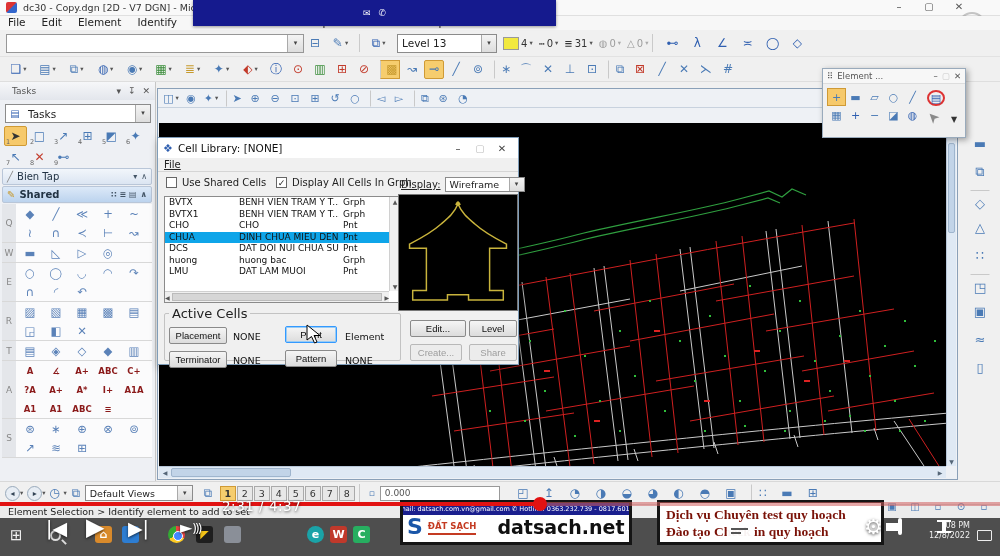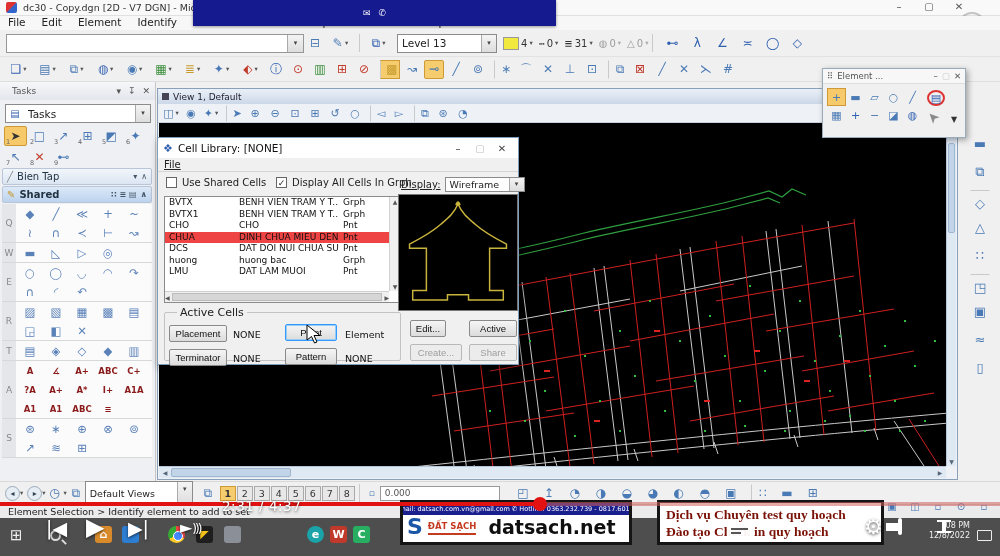--- a/index.html
+++ b/index.html
@@ -86,29 +86,29 @@
   .dlg-title .wb.dim2{color:#bbb}
   .dlg-menu{height:14px;border-bottom:1px solid #d5d5d5;padding:0 6px;font-size:10px;display:flex;align-items:center}
   .chkrow{position:absolute;left:8px;top:39px;display:flex;align-items:center;gap:5px;font-size:10px}
   .chk{width:11px;height:11px;background:#fff;border:1px solid #666;font-size:9px;line-height:10px;text-align:center;color:#222}
   .celllist{position:absolute;left:6px;top:58px;width:237px;height:107px;background:#fff;border:1px solid #8b8b8b}
   .lhead{display:flex;height:15px;background:#f4f4f4;border-bottom:1px solid #d0d0d0;font-size:9.5px;color:#333}
   .lhead div{padding:1px 4px;border-right:1px solid #d8d8d8}
   .c-name{width:70px}.c-desc{width:104px}.c-type{width:36px}
   .crow{display:flex;height:11.5px;font-size:9px;color:#111;white-space:nowrap}
   .crow div{padding:0 4px;overflow:hidden}
-  .crow.selected{background:#ef4444}
+  .crow.selected{background:#0ea5e9}
   .lvscroll{position:absolute;right:0;top:0;bottom:11px;width:11px;background:#f0f0f0;border-left:1px solid #d0d0d0;font-size:6px;color:#555;text-align:center}
   .lvscroll .up{position:absolute;top:1px;left:0;right:0}.lvscroll .dn{position:absolute;bottom:1px;left:0;right:0}
   .lhscroll{position:absolute;left:0;right:11px;bottom:0;height:11px;background:#f0f0f0;border-top:1px solid #d0d0d0;display:flex;align-items:center;font-size:6px;color:#555}
   .lhscroll .thumb{flex:1;height:8px;margin:0 2px;background:#d6d6d6;border:1px solid #bbb}
   .preview{position:absolute;left:240px;top:56px;width:120px;height:117px;background:#000;border:1px solid #777}
   .disp{position:absolute;left:243px;top:39px;display:flex;align-items:center;gap:4px;font-size:10px}
   .fieldset{position:absolute;left:6px;top:168px;width:237px;height:55px;border:1px solid #c3c3c3;border-radius:2px}
-  .fieldset legend{font-size:11px;padding:0 3px;margin-left:12px;color:#222}
+  .fieldset legend{font-size:13px;padding:0 3px;margin-left:4px;color:#222}
   .btn{height:17px;padding:0 6px;background:linear-gradient(#f5f5f5,#dcdcdc);border:1px solid #8a8a8a;border-radius:2px;
     font-size:9.5px;color:#111;display:inline-flex;align-items:center;justify-content:center}
   .btn.focus{border:1px solid #3399ff;box-shadow:0 0 0 1px #99ccf5 inset}
   .btn.disabled{color:#9d9d9d;border-color:#b8b8b8;background:#ececec}
   .lbl{font-size:9.5px;color:#111}
   
   .palette{left:822px;top:68px;width:144px;height:70px;background:#f0f0f0;border:1px solid #9ab;box-shadow:2px 2px 6px rgba(0,0,0,.35);z-index:40}
   .pal-title{height:15px;display:flex;align-items:center;background:#f7f7f7;border-bottom:1px solid #ddd;font-size:9px;color:#333;padding:0 4px;gap:4px}
   .pal-title .sp{flex:1}.pal-title span{font-size:8.5px;color:#555}
   .pal-grid{position:absolute;left:4px;top:19px;width:96px}
@@ -159,21 +159,21 @@
   .progress{left:0;top:502px;width:1000px;height:4px;background:linear-gradient(to right,#e21212 0,#e21212 54%,rgba(210,95,95,.55) 54%);z-index:85}
   .phandle{left:533px;top:497px;width:14px;height:14px;border-radius:50%;background:#e21212;z-index:86}
   
   .adbox{top:500px;height:45px;background:#fff;border:3px solid #151515;z-index:80}
   .ad1{left:400px;width:232px}
   .ad1 .blue{height:12px;background:#1a1f8e;color:#fff;font-size:6.5px;display:flex;align-items:center;justify-content:center;white-space:nowrap;overflow:hidden}
   .ad1 .body{display:flex;align-items:center;padding:0 4px;gap:5px}
   .ad1 .slogo{font-size:22px;font-weight:bold;color:#1a56a8;line-height:24px}
   .ad1 .dname{font-size:8.5px;font-weight:bold;color:#c43b22;line-height:9px}
   .ad1 .dline{height:2px;background:#c43b22;margin-top:1px}
-  .ad1 .site{font-size:19px;font-weight:bold;color:#101010;margin-left:7px}
+  .ad1 .site{font-size:19px;font-weight:bold;color:#101010;margin-left:16px}
   .ad2{left:657px;width:227px;display:flex;flex-direction:column;justify-content:center;padding:0 6px}
   .ad2 div{font-family:"Liberation Serif","DejaVu Serif",serif;font-size:13.5px;font-weight:bold;color:#7a1208;line-height:17px;white-space:nowrap}
   
   .maplayer{position:absolute;left:235px;top:58px;width:555px;height:310px}
   .cursor-svg{z-index:45}
 </style>
 </head>
 <body>
 
 <div class="screen">
@@ -484,24 +484,20 @@
               <span class="titem">≋</span>
               <span class="titem">⊞</span>
             </div>
           </div>
         </div>
       </div>
   </div>
 
   
   <div class="abs viewwin">
-    <div class="view-title">
-      <div class="sq"></div>
-      <span>View 1, Default</span>
-    </div>
     <div class="view-toolbar">
 
     <span class="tbtn dd">◫</span>
         <span class="tbtn">◉</span>
         <span class="tbtn dd">✦</span>
         <span class="tbtn sep-before">➤</span>
         <span class="tbtn">⊕</span>
         <span class="tbtn">⊖</span>
         <span class="tbtn">⊡</span>
         <span class="tbtn">⊞</span>
@@ -640,22 +636,22 @@
       <legend>Active Cells</legend>
       <button class="btn abs" style="left:4px;top:6px;width:58px">Placement</button>
       <span class="lbl abs" style="left:68px;top:10px">NONE</span>
       <button class="btn focus abs" style="left:120px;top:5px;width:52px">Point</button>
       <span class="lbl abs" style="left:180px;top:10px">Element</span>
       <button class="btn abs" style="left:4px;top:30px;width:58px">Terminator</button>
       <span class="lbl abs" style="left:68px;top:34px">NONE</span>
       <button class="btn abs" style="left:120px;top:29px;width:52px">Pattern</button>
       <span class="lbl abs" style="left:180px;top:34px">NONE</span>
     </fieldset>
-    <button class="btn abs" style="left:252px;top:182px;width:36px">Edit...</button>
-    <button class="btn abs" style="left:311px;top:182px;width:48px">Active</button>
+    <button class="btn abs" style="left:252px;top:182px;width:56px">Edit...</button>
+    <button class="btn abs" style="left:311px;top:182px;width:48px">Level</button>
     <button class="btn disabled abs" style="left:252px;top:206px;width:52px">Create...</button>
     <button class="btn disabled abs" style="left:311px;top:206px;width:48px">Share</button>
   </div>
 
   
   <svg class="abs cursor-svg" style="left:306px;top:324px" width="16" height="20">
     <path d="M1 1 L1 16 L5.5 12.5 L8.5 19 L11 18 L8 11.5 L14 11.5 Z" fill="#fff" stroke="#000" stroke-width="1"></path>
   </svg>
 
   
@@ -693,21 +689,21 @@
 
   
   <div class="abs bottombar">
     <div class="circbtn">◂</div>
       <span class="mini-dd">▾</span>
     <div class="circbtn" style="margin-left:4px">▸</div>
       <span class="mini-dd">▾</span>
     <span class="tbtn" style="min-width:16px">◷</span>
       <span class="mini-dd">▾</span>
     <span class="tbtn" style="min-width:16px">⧉</span>
-    <div class="combo" style="width:108px;height:24px">
+    <div class="combo" style="width:108px;height:16px">
       <span class="txt" style="font-size:9.5px">Default Views</span>
         <div class="dbtn" style="line-height:14px">▾</div>
     </div>
     <span class="tbtn" style="min-width:18px;margin-left:6px">⧉</span>
     <span style="display:inline-flex;gap:1px;margin-left:2px">
 
     <span class="viewnum on">1</span>
         <span class="viewnum">2</span>
         <span class="viewnum">3</span>
         <span class="viewnum">4</span>

